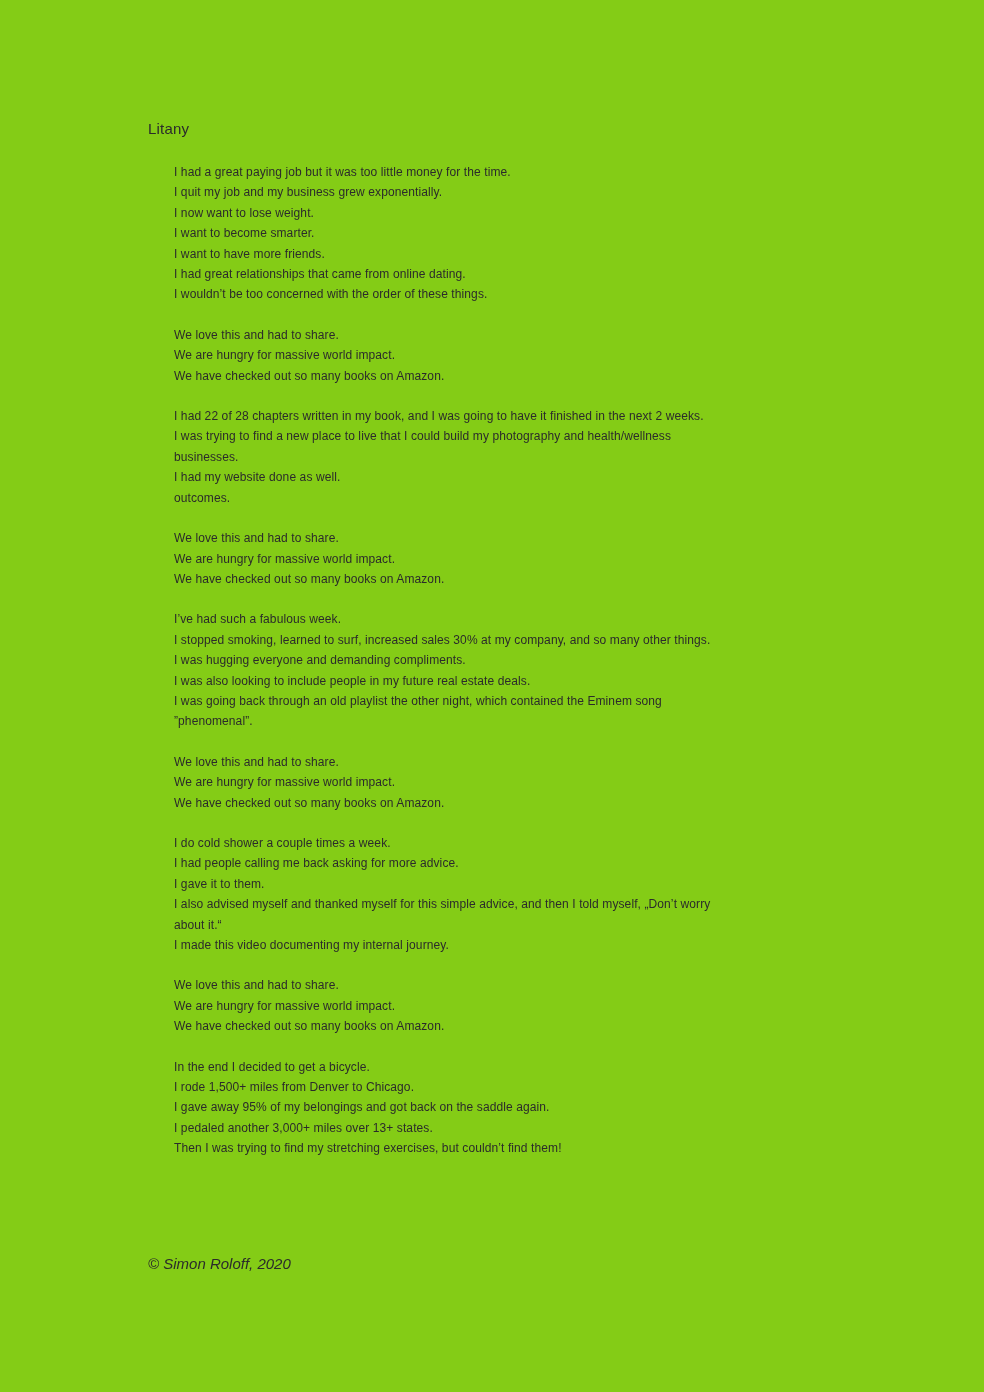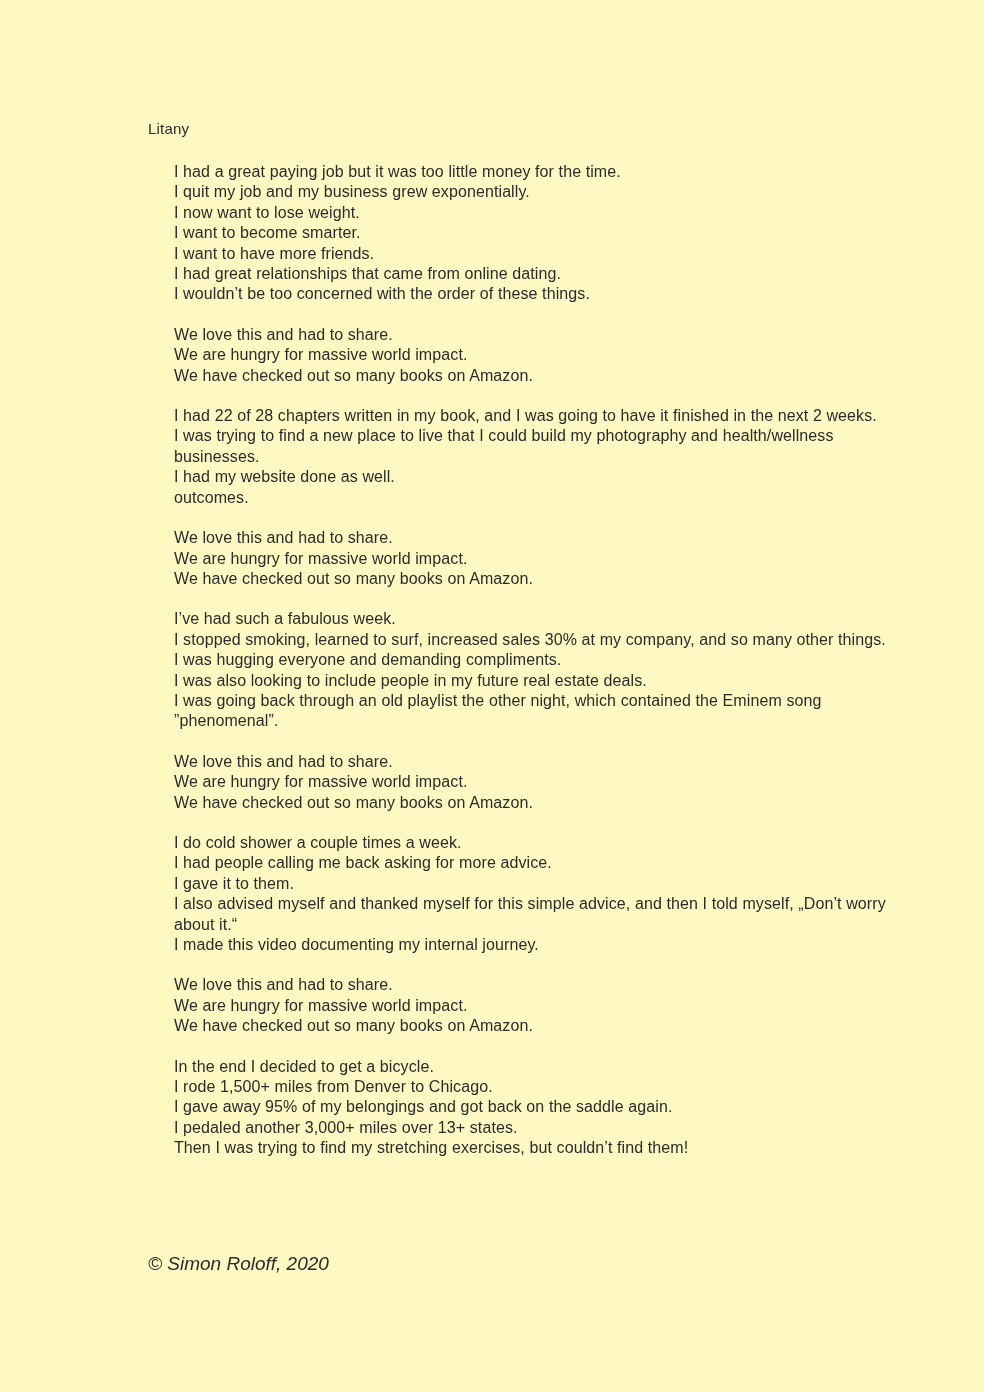--- a/index.html
+++ b/index.html
@@ -4,21 +4,21 @@
 <style>
   html, body {
     margin: 0;
     padding: 0;
     background: #ffffff;
   }
   .page {
     position: relative;
     width: 984px;
     height: 1392px;
-    background: #fef9c3;
+    background: #84cc16;
     box-sizing: border-box;
     padding: 121px 60px 0 148px;
     font-family: "Liberation Sans", sans-serif;
     color: #2b2b2b;
     overflow: hidden;
   }
   .title {
     font-size: 15px;
     font-weight: 500;
     line-height: 16px;
@@ -28,27 +28,27 @@
   .poem {
     margin-left: 26px;
   }
   .block {
     margin: 0 0 20px 0;
     padding: 0;
   }
   .line {
     display: block;
     white-space: pre;
-    font-size: 16px;
+    font-size: 12px;
     line-height: 20.4px;
     letter-spacing: 0.1px;
   }
   .footer {
     margin: 95px 0 0 0;
-    font-size: 19px;
+    font-size: 15px;
     font-style: italic;
     line-height: 20px;
   }
 </style>
 </head>
 <body>
 
 <div class="page">
 
   <h1 class="title">Litany</h1>

